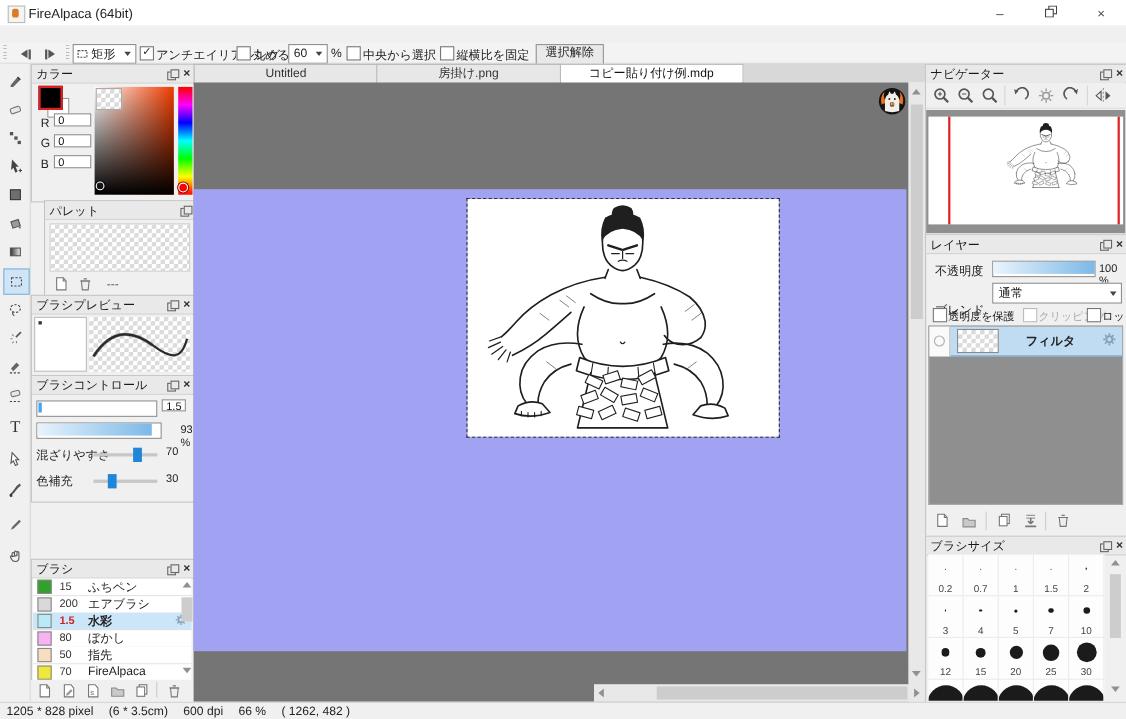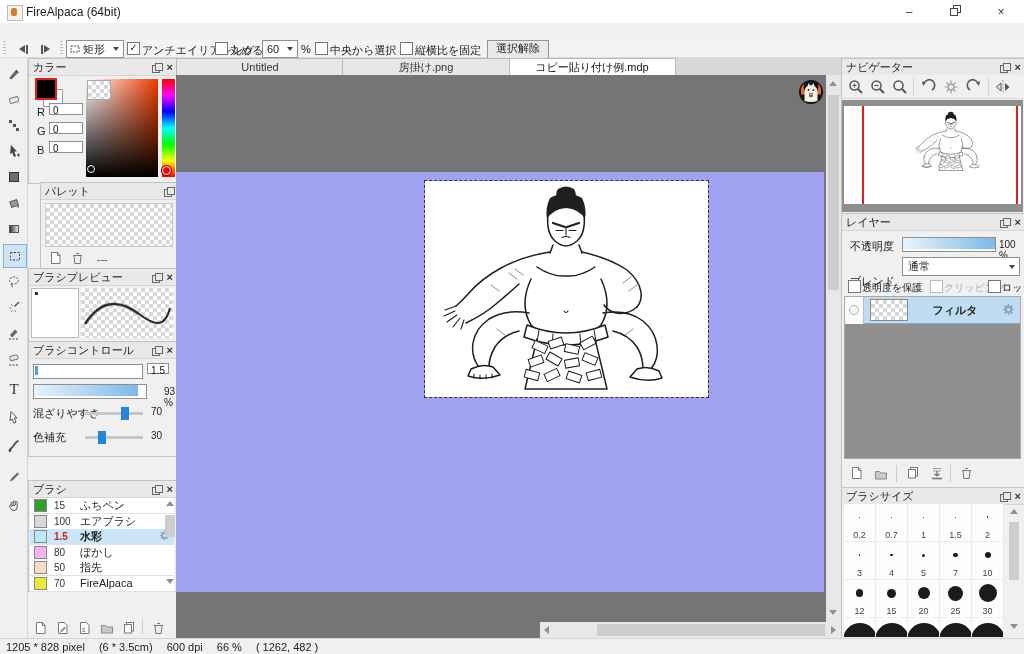--- a/index.html
+++ b/index.html
@@ -366,35 +366,35 @@
         <span class="mini-handle" style="left:36px"></span>
       </span>
     <span class="abs" style="left:122px;top:64px;font-size:10px">70</span>
     <span class="abs" style="left:4px;top:88px">色補充</span>
     <span class="mini-track" style="left:56px;top:94px;width:58px">
         <span class="mini-handle" style="left:13px"></span>
       </span>
     <span class="abs" style="left:122px;top:88px;font-size:10px">30</span>
   </div>
 
-  <div class="panel" style="left:28px;top:480px;width:148px;height:110px">
+  <div class="panel" style="left:28px;top:508px;width:148px;height:110px">
     <div class="ptitle">
       <span>ブラシ</span>
         <span class="sp"></span>
       <span class="pfloat"></span>
         <span class="pclose">×</span>
     </div>
     <div class="brow" style="top:17px">
         <span class="bswatch" style="background: rgb(51, 160, 44);"></span>
         <span class="bsize">15</span>
         <span class="bname">ふちペン</span>
       </div>
     <div class="brow" style="top:32.5px">
         <span class="bswatch" style="background: rgb(217, 217, 217);"></span>
-        <span class="bsize">100</span>
+        <span class="bsize">200</span>
         <span class="bname">エアブラシ</span>
       </div>
     <div class="brow sel" style="top:48px">
         <span class="bswatch" style="background: rgb(184, 234, 247);"></span>
         <span class="bsize">1.5</span>
         <span class="bname">水彩</span>
         <span style="margin-left:auto;margin-right:4px"><svg width="11" height="11" viewBox="0 0 14 14">
             <circle cx="7" cy="7" r="3" fill="none" stroke="#8aa0b5" stroke-width="2"></circle>
             <path d="M7 1 V3 M7 11 V13 M1 7 H3 M11 7 H13 M2.8 2.8 L4.2 4.2 M9.8 9.8 L11.2 11.2 M11.2 2.8 L9.8 4.2 M4.2 9.8 L2.8 11.2" stroke="#8aa0b5" stroke-width="1.6"></path>
           </svg></span>

